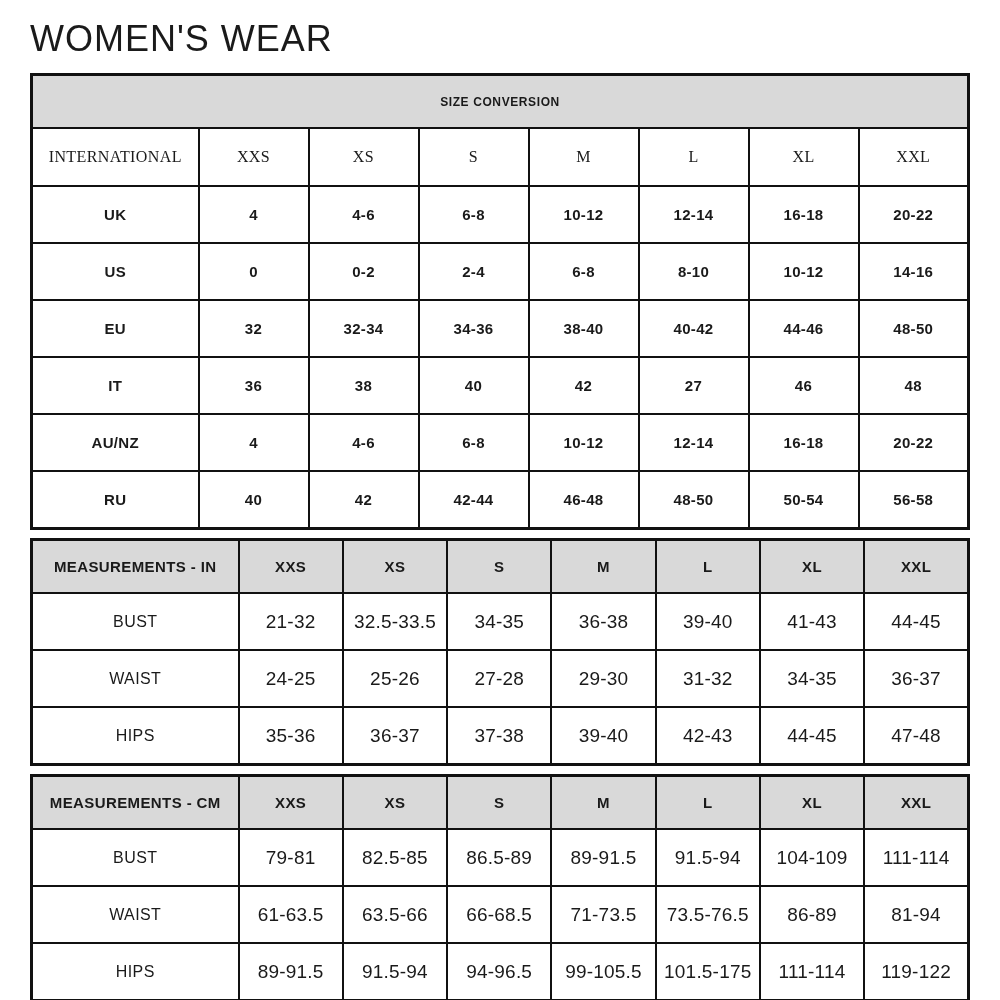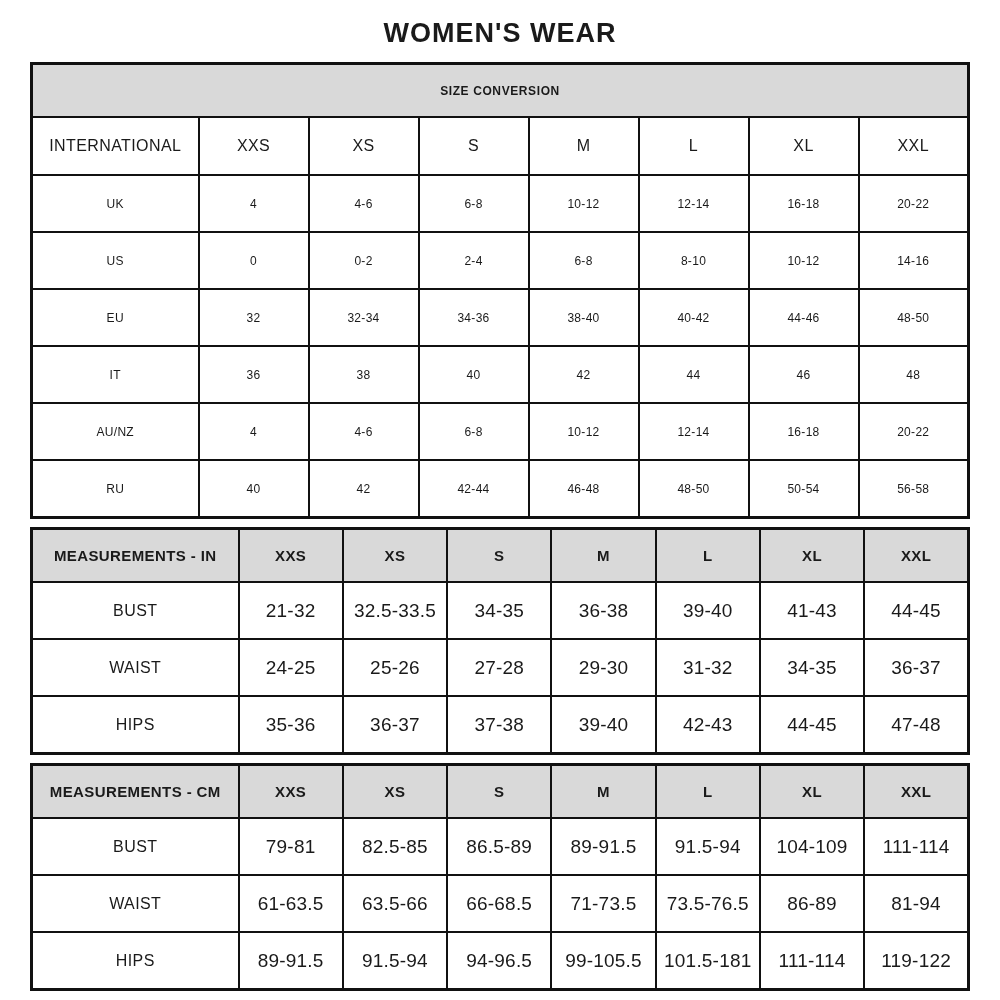--- a/index.html
+++ b/index.html
@@ -11,23 +11,23 @@
     font-family: "Liberation Sans", sans-serif;
     color: #1a1a1a;
     -webkit-font-smoothing: antialiased;
   }
   .page {
     box-sizing: border-box;
     width: 1000px;
     padding: 10px 30px 0 30px;
   }
   .page-title {
-    text-align: center;
-    font-size: 27px;
-    font-weight: 700;
+    text-align: left;
+    font-size: 36px;
+    font-weight: 400;
     letter-spacing: 1px;
     margin: 8px 0 13px 0;
   }
   table {
     border-collapse: collapse;
     width: 940px;
     table-layout: fixed;
     border: 3px solid #111111;
   }
   table + table { margin-top: 8px; padding-left: 40px; }
@@ -45,26 +45,27 @@
     font-weight: 700;
     font-size: 12px;
     letter-spacing: 0.6px;
   }
   .tbl-conversion .cols-row th {
     height: 56px;
     background: #ffffff;
     font-weight: 500;
     font-size: 16px;
     letter-spacing: 0.4px;
+    font-family: Liberation Serif, serif;
   }
   .tbl-conversion td.row-label,
   .tbl-conversion td.cell {
     height: 55px;
-    font-size: 12px;
-    font-weight: 400;
+    font-size: 15px;
+    font-weight: 700;
     letter-spacing: 0.3px;
   }
   
   .tbl-measure .cols-row th {
     height: 51px;
     background: #d9d9d9;
     font-weight: 700;
     font-size: 15px;
     letter-spacing: 0.4px;
   }
@@ -144,21 +145,21 @@
           <td class="cell">40-42</td>
           <td class="cell">44-46</td>
           <td class="cell">48-50</td>
         </tr>
         <tr>
           <td class="row-label">IT</td>
           <td class="cell">36</td>
           <td class="cell">38</td>
           <td class="cell">40</td>
           <td class="cell">42</td>
-          <td class="cell">44</td>
+          <td class="cell">27</td>
           <td class="cell">46</td>
           <td class="cell">48</td>
         </tr>
         <tr>
           <td class="row-label">AU/NZ</td>
           <td class="cell">4</td>
           <td class="cell">4-6</td>
           <td class="cell">6-8</td>
           <td class="cell">10-12</td>
           <td class="cell">12-14</td>
@@ -278,20 +279,20 @@
           <td class="cell">73.5-76.5</td>
           <td class="cell">86-89</td>
           <td class="cell">81-94</td>
         </tr>
         <tr>
           <td class="row-label">HIPS</td>
           <td class="cell">89-91.5</td>
           <td class="cell">91.5-94</td>
           <td class="cell">94-96.5</td>
           <td class="cell">99-105.5</td>
-          <td class="cell">101.5-181</td>
+          <td class="cell">101.5-175</td>
           <td class="cell">111-114</td>
           <td class="cell">119-122</td>
         </tr>
       </tbody>
   </table>
 
 </div>
 
 </body></html>

